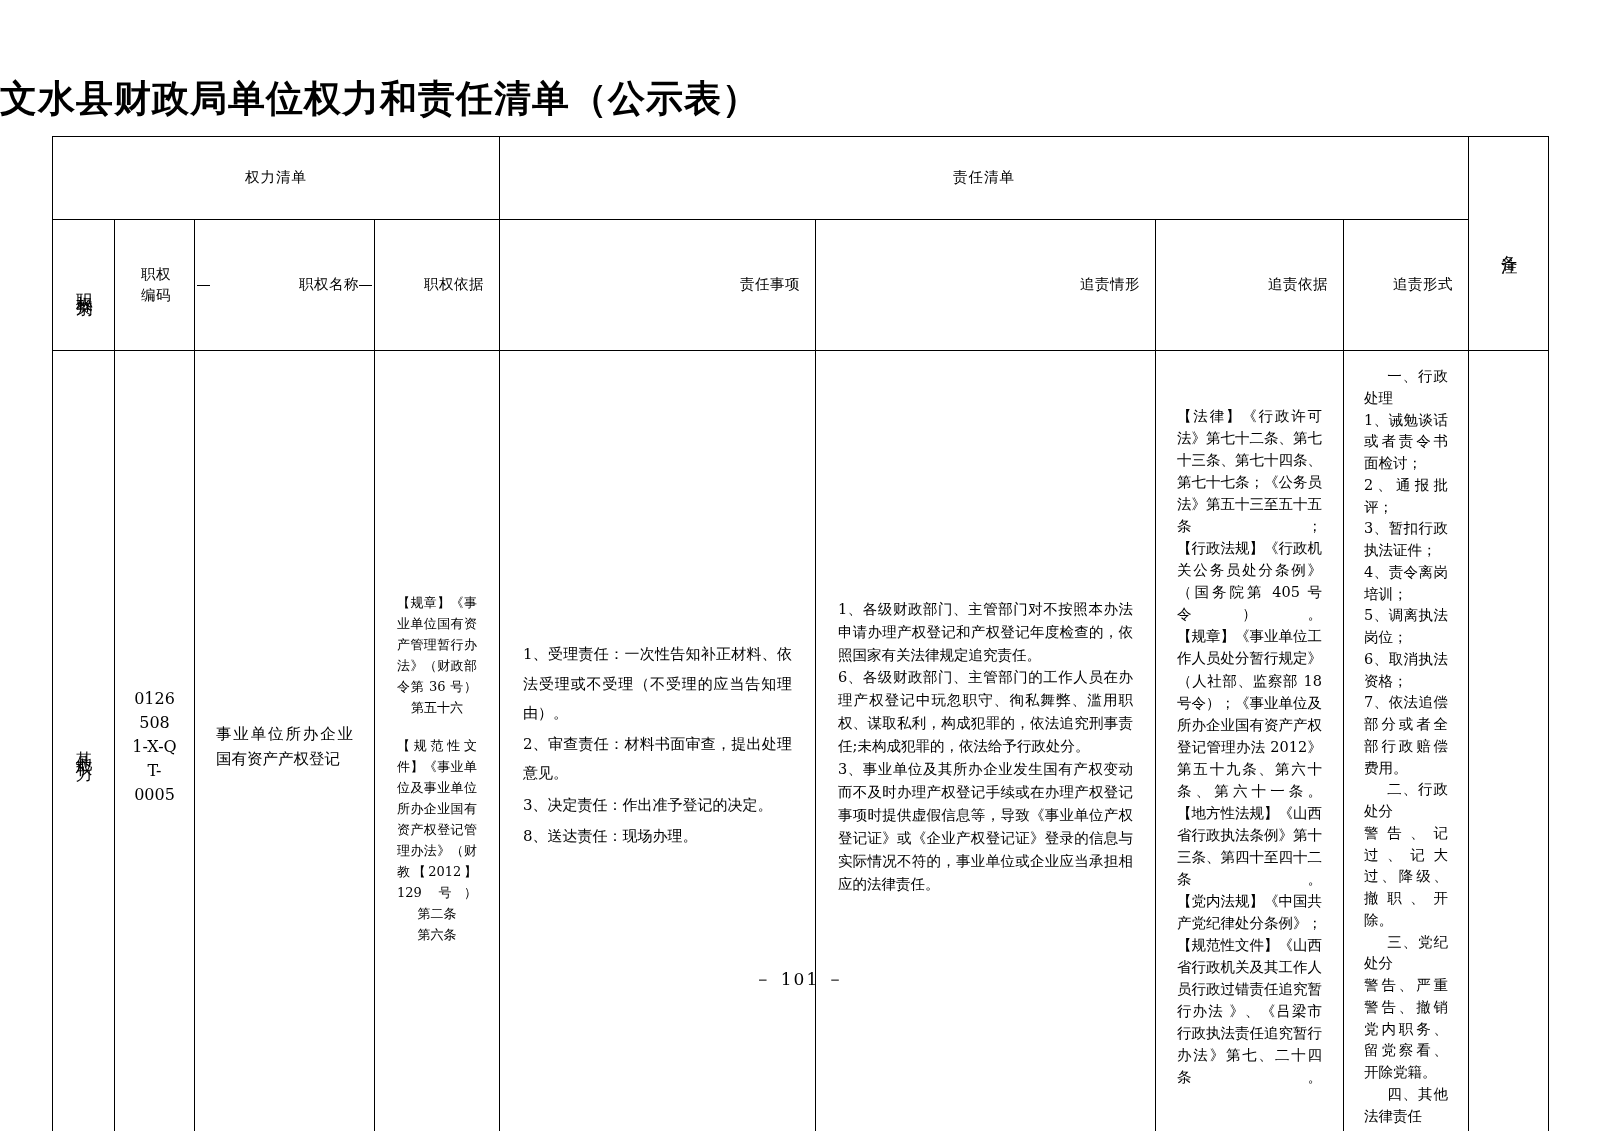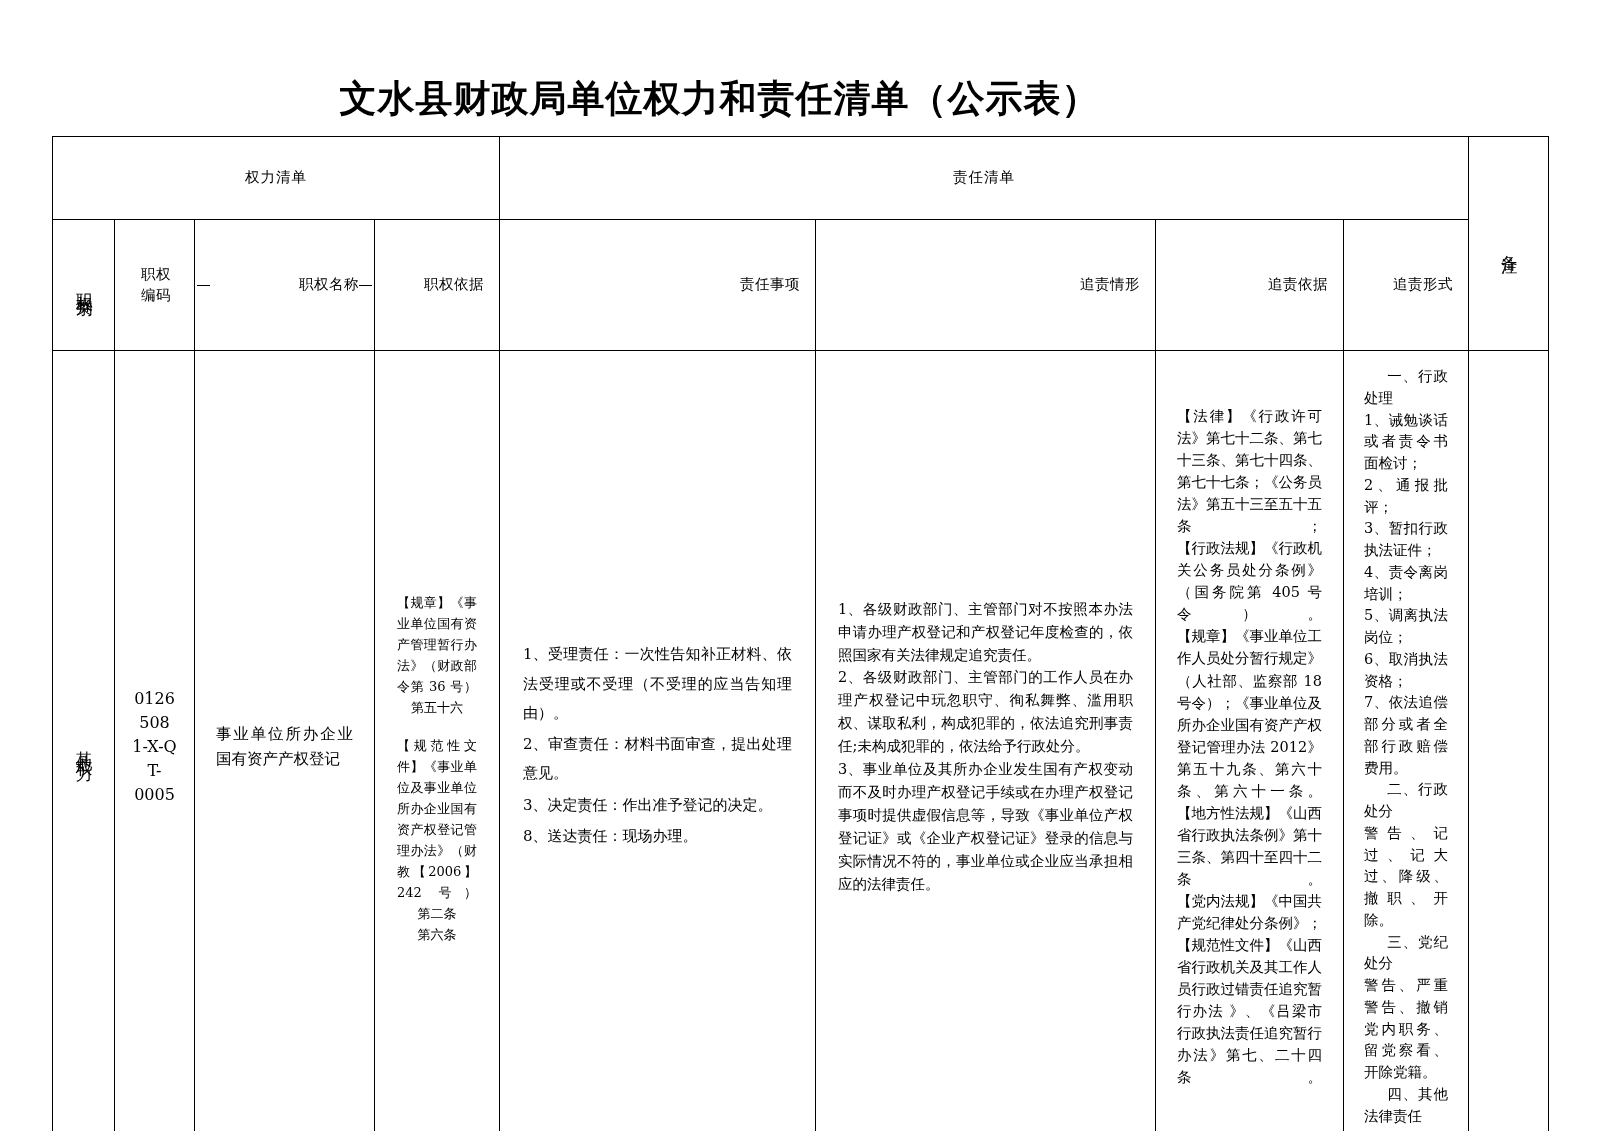--- a/index.html
+++ b/index.html
@@ -21,21 +21,21 @@
     height: 1131px;
     position: relative;
     box-sizing: border-box;
   }
 
   .doc-title {
     position: absolute;
     top: 74px;
     left: 0;
     width: 1439px;
-    text-align: center;
+    text-align: left;
     font-size: 37px;
     font-weight: bold;
     letter-spacing: 1px;
     font-family: "DejaVu Serif", "Liberation Serif", serif;
   }
 
   table.grid {
     position: absolute;
     top: 136px;
     left: 52px;
@@ -279,39 +279,39 @@
 
       <td class="cell-pad">
         <div class="name">事业单位所办企业国有资产产权登记</div>
       </td>
 
       <td class="cell-pad">
         <div class="basis">
           <p>【规章】《事业单位国有资产管理暂行办法》（财政部令第 36 号）</p>
           <p class="center">第五十六</p>
           <p class="gap"></p>
-          <p>【规范性文件】《事业单位及事业单位所办企业国有资产权登记管理办法》（财教【2006】242 号）</p>
+          <p>【规范性文件】《事业单位及事业单位所办企业国有资产权登记管理办法》（财教【2012】129 号）</p>
           <p class="center">第二条</p>
           <p class="center">第六条</p>
         </div>
       </td>
 
       <td class="cell-pad">
         <div class="duty">
           <p>1、受理责任：一次性告知补正材料、依法受理或不受理（不受理的应当告知理由）。</p>
           <p>2、审查责任：材料书面审查，提出处理意见。</p>
           <p>3、决定责任：作出准予登记的决定。</p>
           <p>8、送达责任：现场办理。</p>
         </div>
       </td>
 
       <td class="cell-pad">
         <div class="situation">
           <p>1、各级财政部门、主管部门对不按照本办法申请办理产权登记和产权登记年度检查的，依照国家有关法律规定追究责任。</p>
-          <p>2、各级财政部门、主管部门的工作人员在办理产权登记中玩忽职守、徇私舞弊、滥用职权、谋取私利，构成犯罪的，依法追究刑事责任;未构成犯罪的，依法给予行政处分。</p>
+          <p>6、各级财政部门、主管部门的工作人员在办理产权登记中玩忽职守、徇私舞弊、滥用职权、谋取私利，构成犯罪的，依法追究刑事责任;未构成犯罪的，依法给予行政处分。</p>
           <p>3、事业单位及其所办企业发生国有产权变动而不及时办理产权登记手续或在办理产权登记事项时提供虚假信息等，导致《事业单位产权登记证》或《企业产权登记证》登录的信息与实际情况不符的，事业单位或企业应当承担相应的法律责任。</p>
         </div>
       </td>
 
       <td class="cell-pad">
         <div class="legal">
           <p>【法律】《行政许可法》第七十二条、第七十三条、第七十四条、第七十七条；《公务员法》第五十三至五十五条；</p>
           <p>【行政法规】《行政机关公务员处分条例》（国务院第 405 号令）。</p>
           <p>【规章】《事业单位工作人员处分暂行规定》（人社部、监察部 18 号令）；《事业单位及所办企业国有资产产权登记管理办法 2012》第五十九条、第六十条、第六十一条。</p>
           <p>【地方性法规】《山西省行政执法条例》第十三条、第四十至四十二条。</p>
@@ -336,14 +336,15 @@
           <p>警告、严重警告、撤销党内职务、留党察看、开除党籍。</p>
           <p class="ind">四、其他法律责任</p>
         </div>
       </td>
 
       <td class="cell-pad remark"></td>
     </tr>
   </tbody>
     </table>
 
+  <div class="page-number">－ 101 －</div>
 
 </div>
 
 </body></html>

